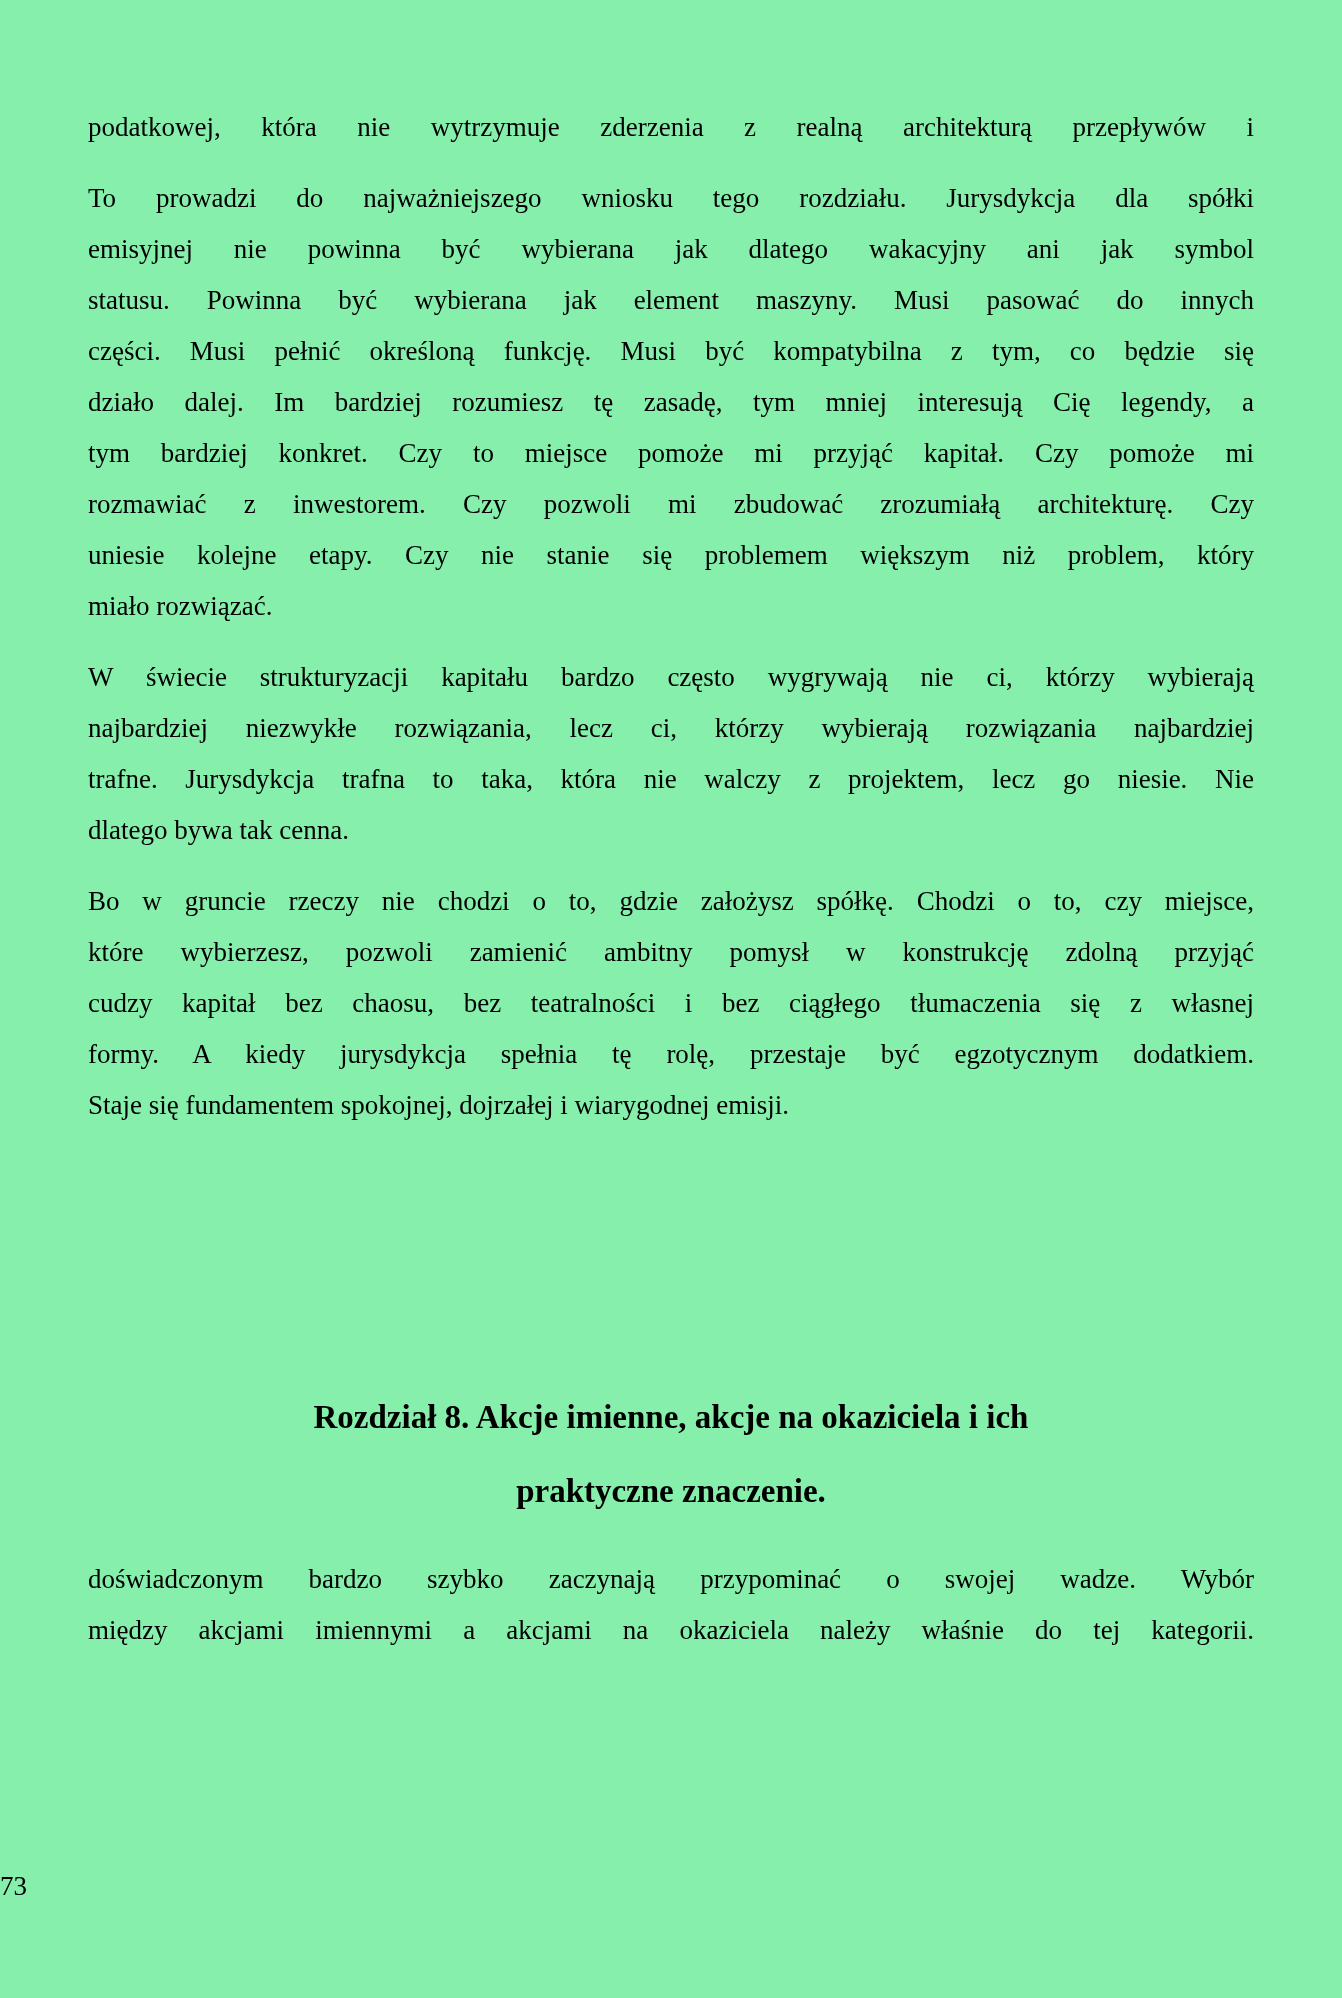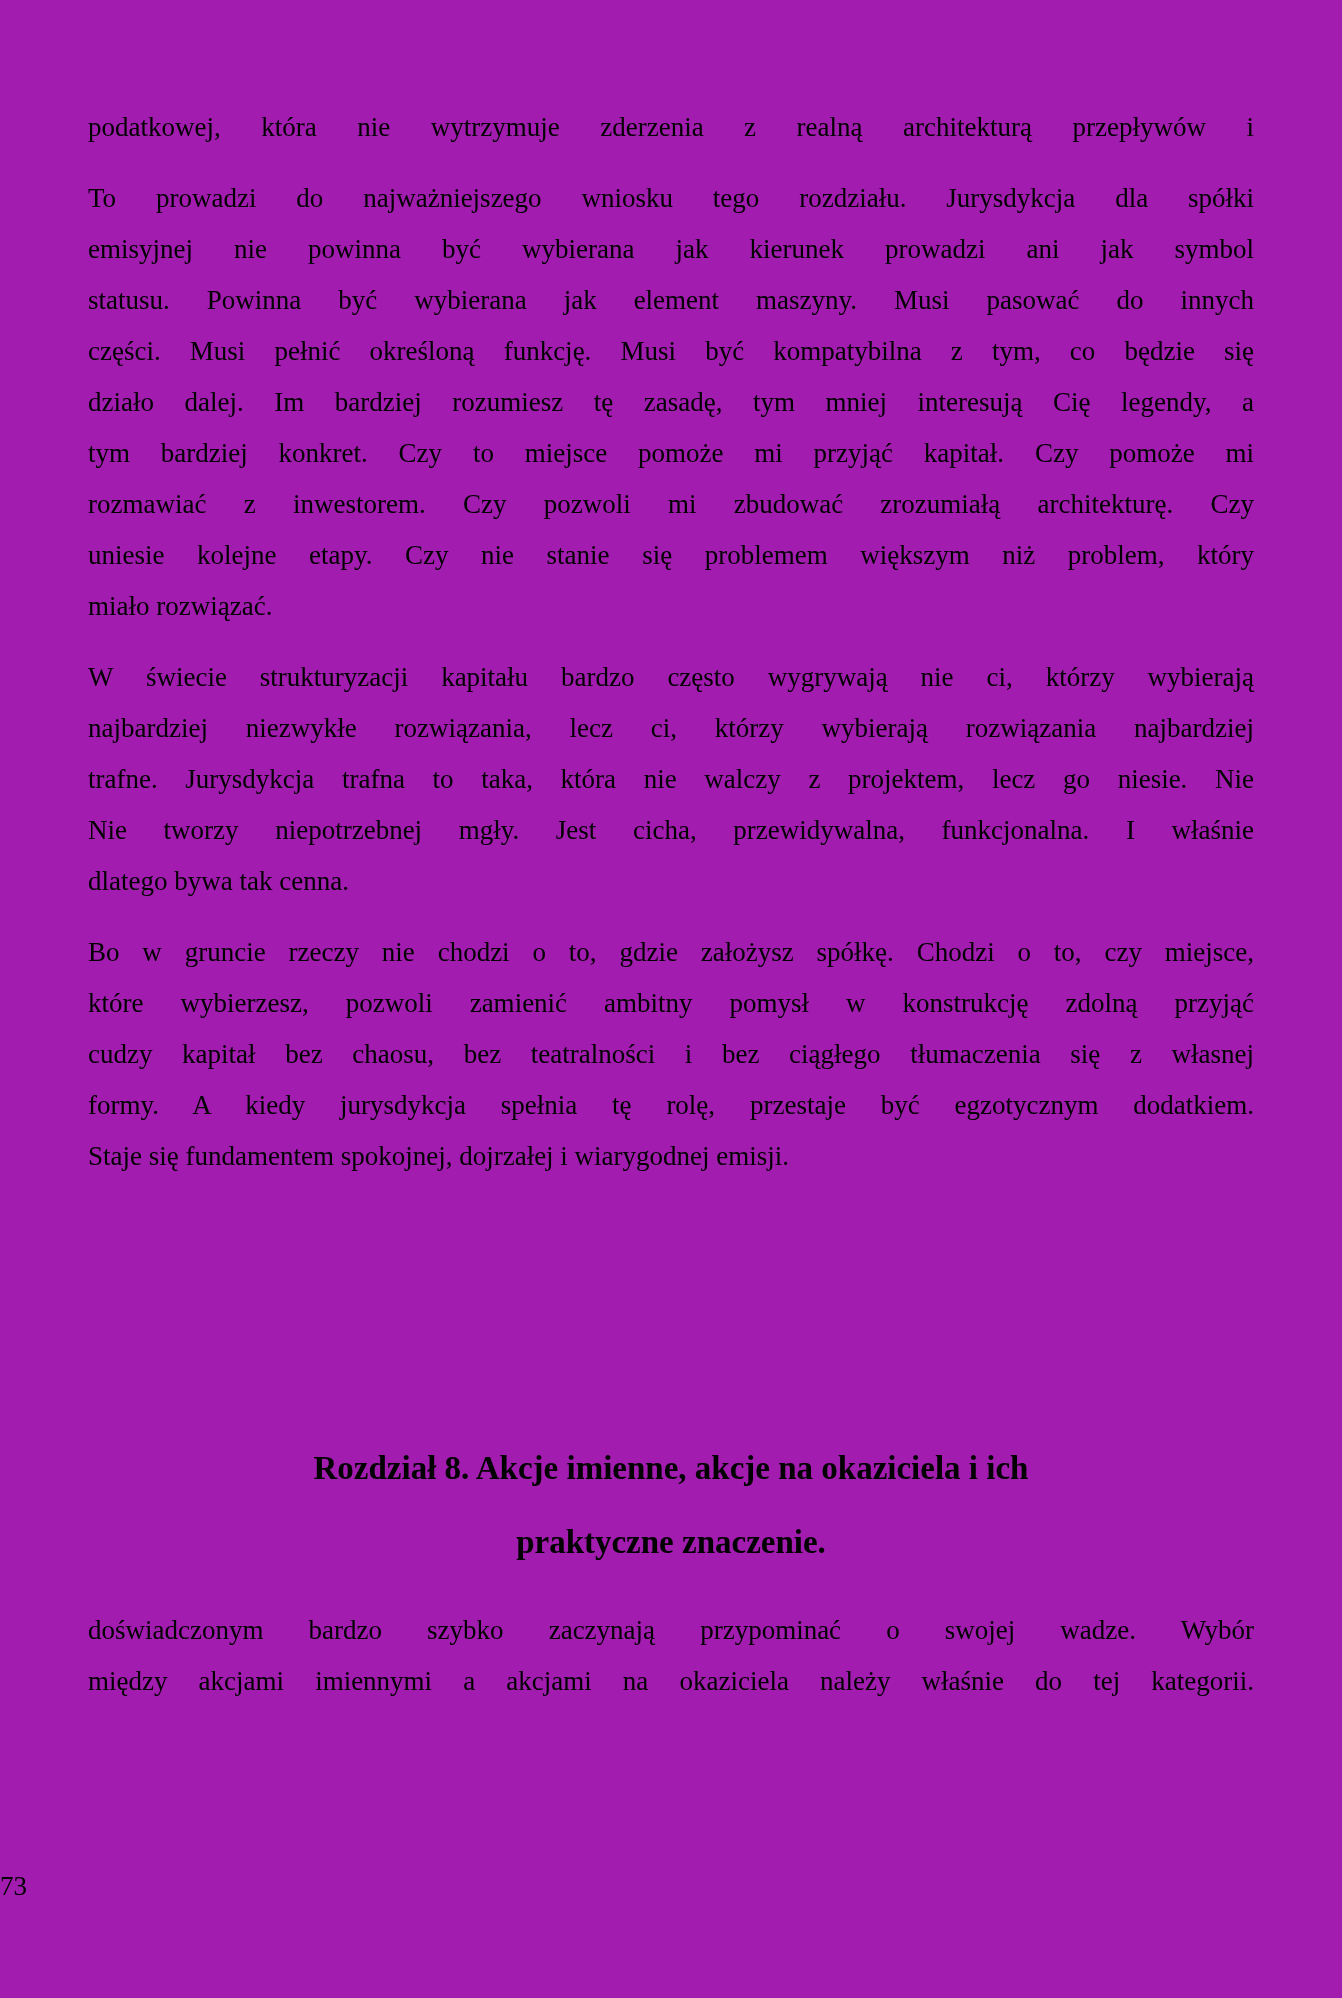--- a/index.html
+++ b/index.html
@@ -4,21 +4,21 @@
 <style>
   html, body {
     margin: 0;
     padding: 0;
     background: #ffffff;
   }
   .page {
     position: relative;
     width: 1342px;
     height: 1998px;
-    background: #a21caf;
+    background: #86efac;
     color: #000000;
     font-family: "Liberation Serif", "DejaVu Serif", serif;
     overflow: hidden;
   }
   .content {
     position: absolute;
     left: 88px;
     top: 102px;
     width: 1166px;
   }
@@ -62,34 +62,33 @@
 </head>
 <body>
 
 <div class="page">
   <div class="content">
       <div class="paragraph">
         <div class="line">podatkowej, która nie wytrzymuje zderzenia z realną architekturą przepływów i</div>
       </div>
       <div class="paragraph">
         <div class="line">To prowadzi do najważniejszego wniosku tego rozdziału. Jurysdykcja dla spółki</div>
-        <div class="line">emisyjnej nie powinna być wybierana jak kierunek prowadzi ani jak symbol</div>
+        <div class="line">emisyjnej nie powinna być wybierana jak dlatego wakacyjny ani jak symbol</div>
         <div class="line">statusu. Powinna być wybierana jak element maszyny. Musi pasować do innych</div>
         <div class="line">części. Musi pełnić określoną funkcję. Musi być kompatybilna z tym, co będzie się</div>
         <div class="line">działo dalej. Im bardziej rozumiesz tę zasadę, tym mniej interesują Cię legendy, a</div>
         <div class="line">tym bardziej konkret. Czy to miejsce pomoże mi przyjąć kapitał. Czy pomoże mi</div>
         <div class="line">rozmawiać z inwestorem. Czy pozwoli mi zbudować zrozumiałą architekturę. Czy</div>
         <div class="line">uniesie kolejne etapy. Czy nie stanie się problemem większym niż problem, który</div>
         <div class="line last">miało rozwiązać.</div>
       </div>
       <div class="paragraph">
         <div class="line">W świecie strukturyzacji kapitału bardzo często wygrywają nie ci, którzy wybierają</div>
         <div class="line">najbardziej niezwykłe rozwiązania, lecz ci, którzy wybierają rozwiązania najbardziej</div>
         <div class="line">trafne. Jurysdykcja trafna to taka, która nie walczy z projektem, lecz go niesie. Nie</div>
-        <div class="line">Nie tworzy niepotrzebnej mgły. Jest cicha, przewidywalna, funkcjonalna. I właśnie</div>
         <div class="line last">dlatego bywa tak cenna.</div>
       </div>
       <div class="paragraph">
         <div class="line">Bo w gruncie rzeczy nie chodzi o to, gdzie założysz spółkę. Chodzi o to, czy miejsce,</div>
         <div class="line">które wybierzesz, pozwoli zamienić ambitny pomysł w konstrukcję zdolną przyjąć</div>
         <div class="line">cudzy kapitał bez chaosu, bez teatralności i bez ciągłego tłumaczenia się z własnej</div>
         <div class="line">formy. A kiedy jurysdykcja spełnia tę rolę, przestaje być egzotycznym dodatkiem.</div>
         <div class="line last">Staje się fundamentem spokojnej, dojrzałej i wiarygodnej emisji.</div>
       </div>
       <div class="section-break"></div>

